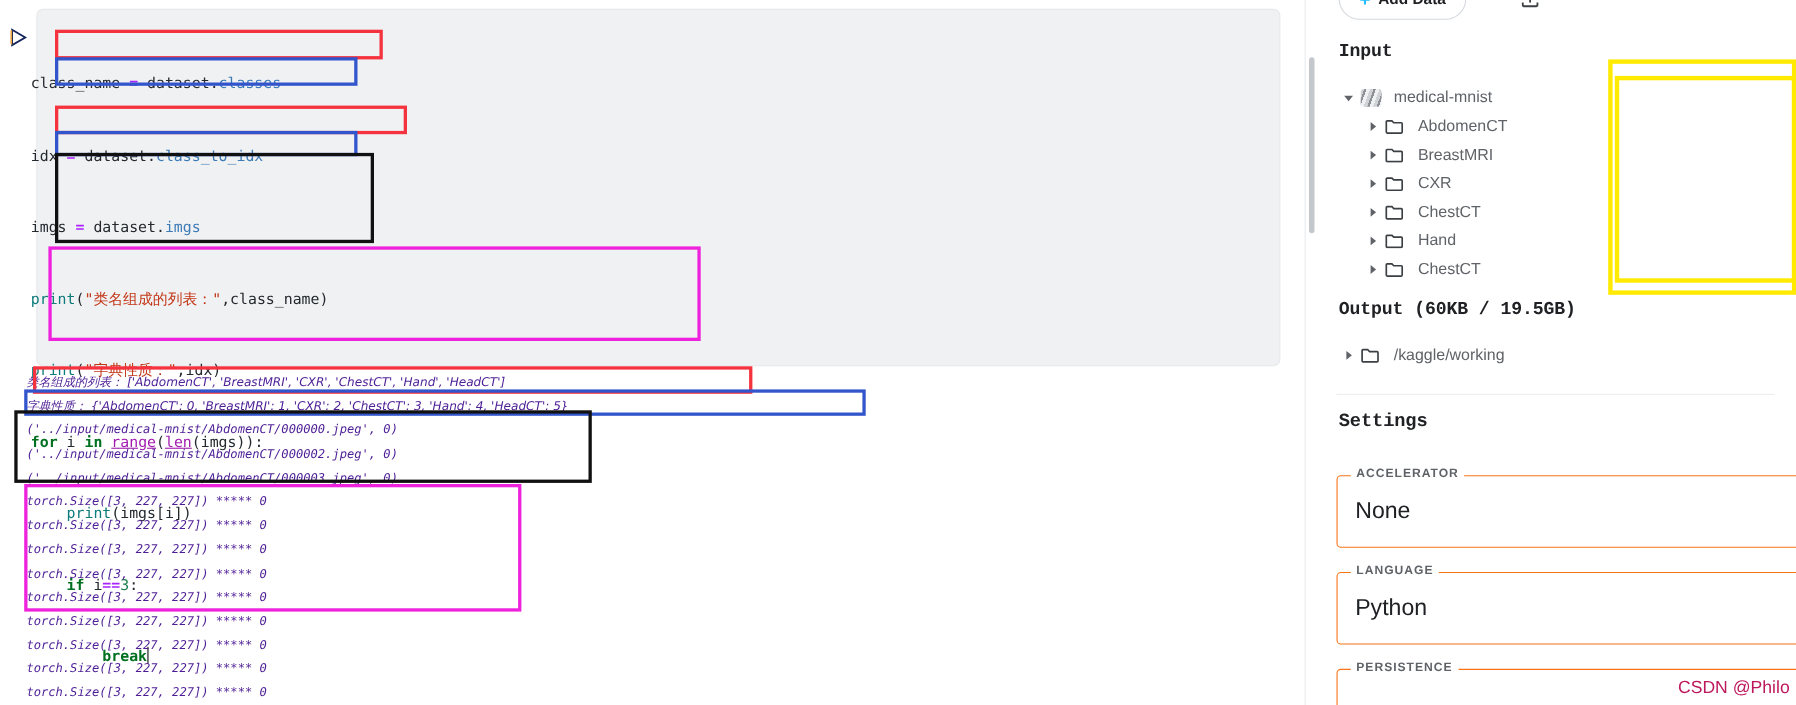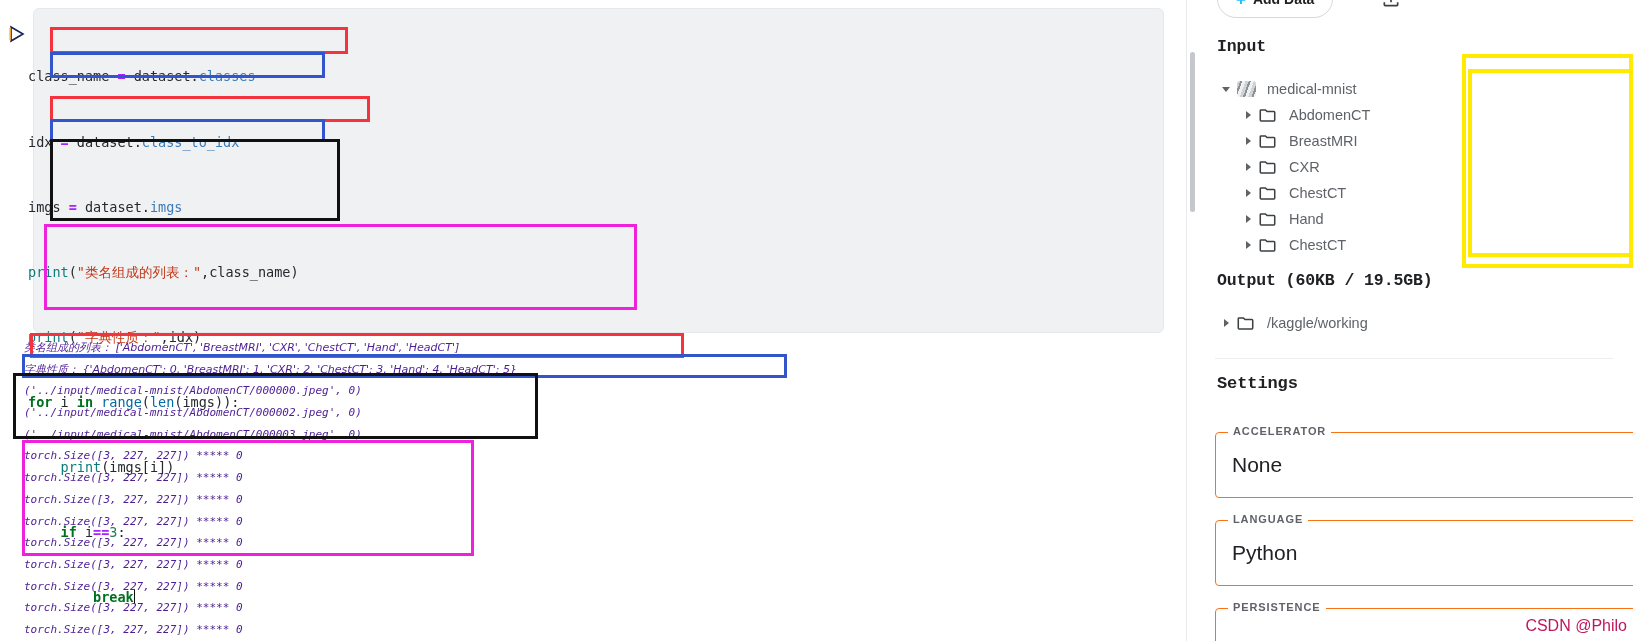--- a/index.html
+++ b/index.html
@@ -34,21 +34,21 @@
   .code-lines { position: absolute; left: 28px; top: 23px; }
   .code-lines .ln { height: 21.7px; }
 
   .kw   { color: #007020; font-weight: bold; margin-top: 25px; }
   .op   { color: #aa22ff; font-weight: bold; }
   .fn   { color: #0e7c7b; }
   .attr { color: #3d7bb6; }
   .str  { color: #c23616; }
   .num  { color: #208050; }
   .plain{ color: #24292e; }
-  .builtin { color: #0369a1; }
+  .builtin { color: #a21caf; text-decoration: underline; }
 
   
   .caret { display:inline-block; width:1px; height:15px; background:#111; vertical-align:-2px; }
 
   
   .output { position: absolute; left: 24px; top: 337px; width: 1140px; }
   .output .ln { height: 21.7px; font-family: "DejaVu Sans Mono","Liberation Mono",monospace;
                 font-size: 11px; line-height: 21.7px; color: #4c1d95; white-space: pre; font-style: italic; }
   .output .cjk { font-family: "DejaVu Sans", sans-serif; }
 

